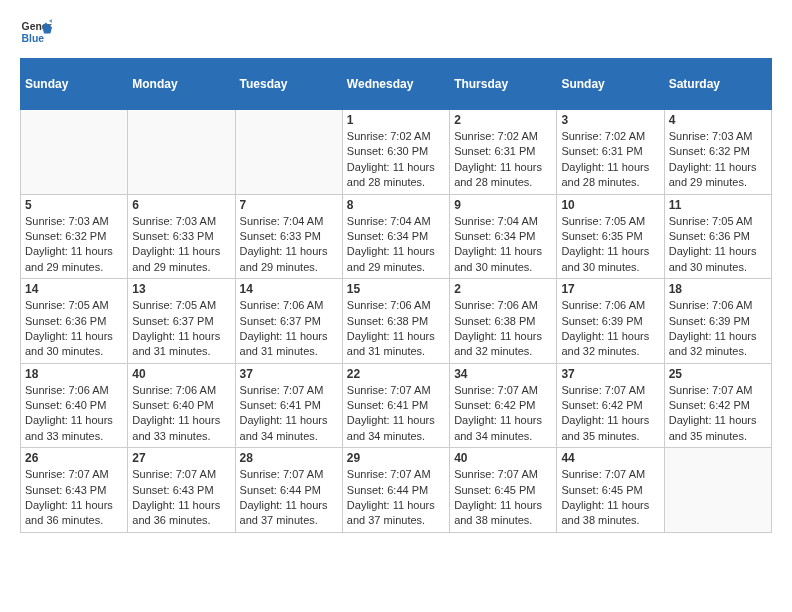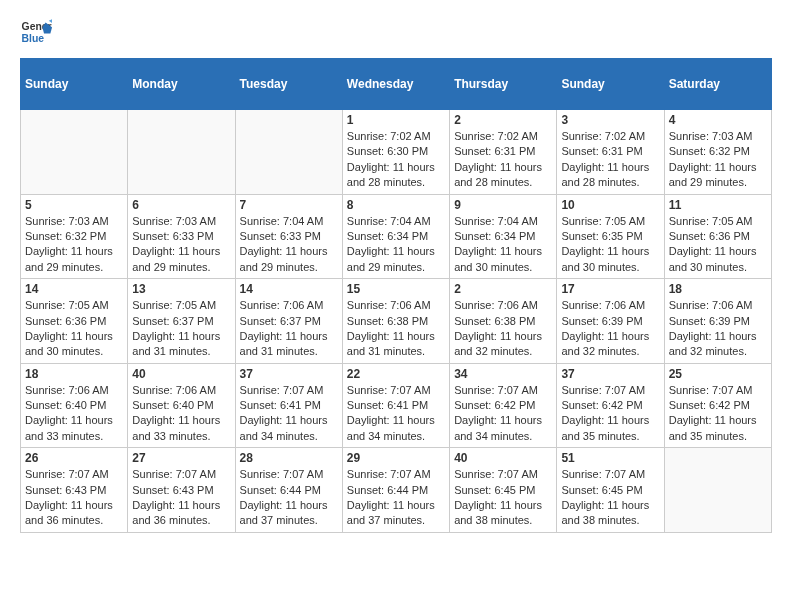--- a/index.html
+++ b/index.html
@@ -251,20 +251,20 @@
           </td>
           <td>
             <div class="day-num">29</div>
             <div class="day-info">Sunrise: 7:07 AM<br>Sunset: 6:44 PM<br>Daylight: 11 hours<br>and 37 minutes.</div>
           </td>
           <td>
             <div class="day-num">40</div>
             <div class="day-info">Sunrise: 7:07 AM<br>Sunset: 6:45 PM<br>Daylight: 11 hours<br>and 38 minutes.</div>
           </td>
           <td>
-            <div class="day-num">51</div>
+            <div class="day-num">44</div>
             <div class="day-info">Sunrise: 7:07 AM<br>Sunset: 6:45 PM<br>Daylight: 11 hours<br>and 38 minutes.</div>
           </td>
           <td class="empty"></td>
         </tr>
       </tbody>
   </table>
 </div>
 
 </body></html>

